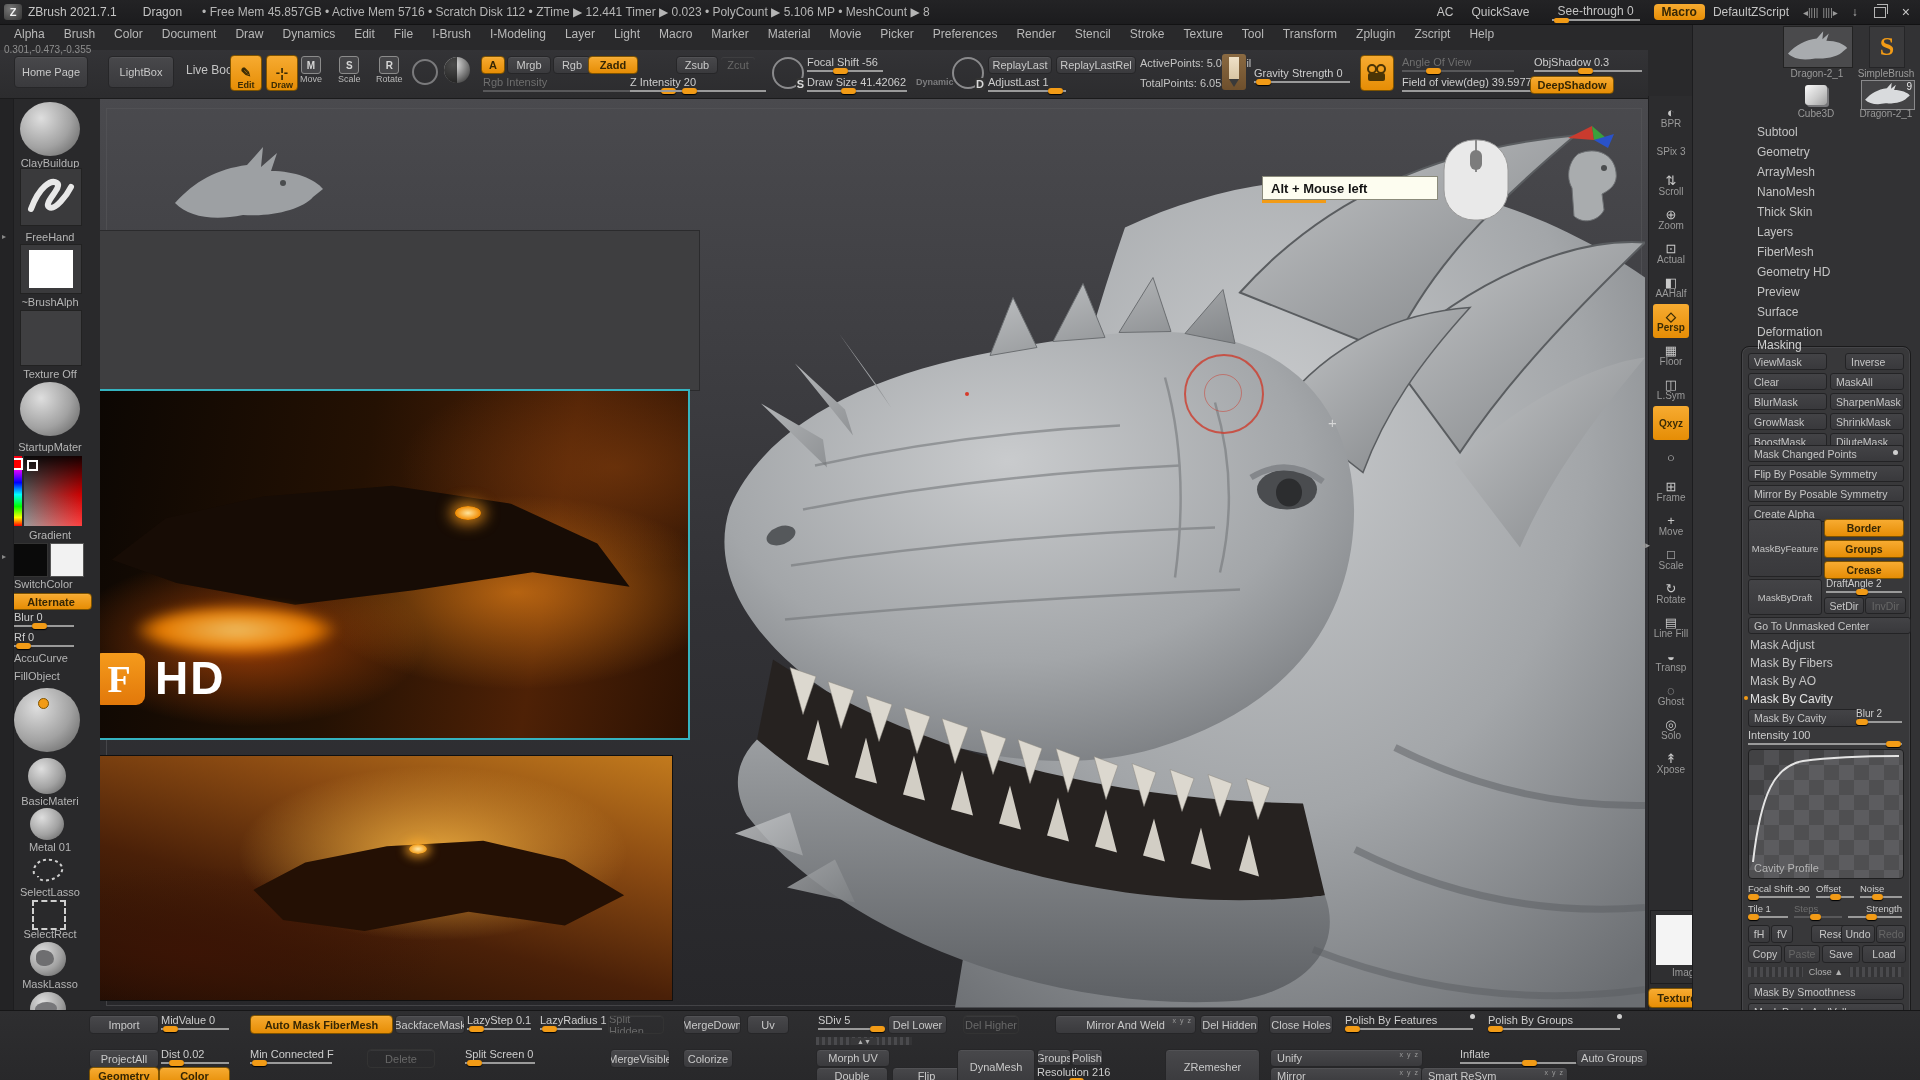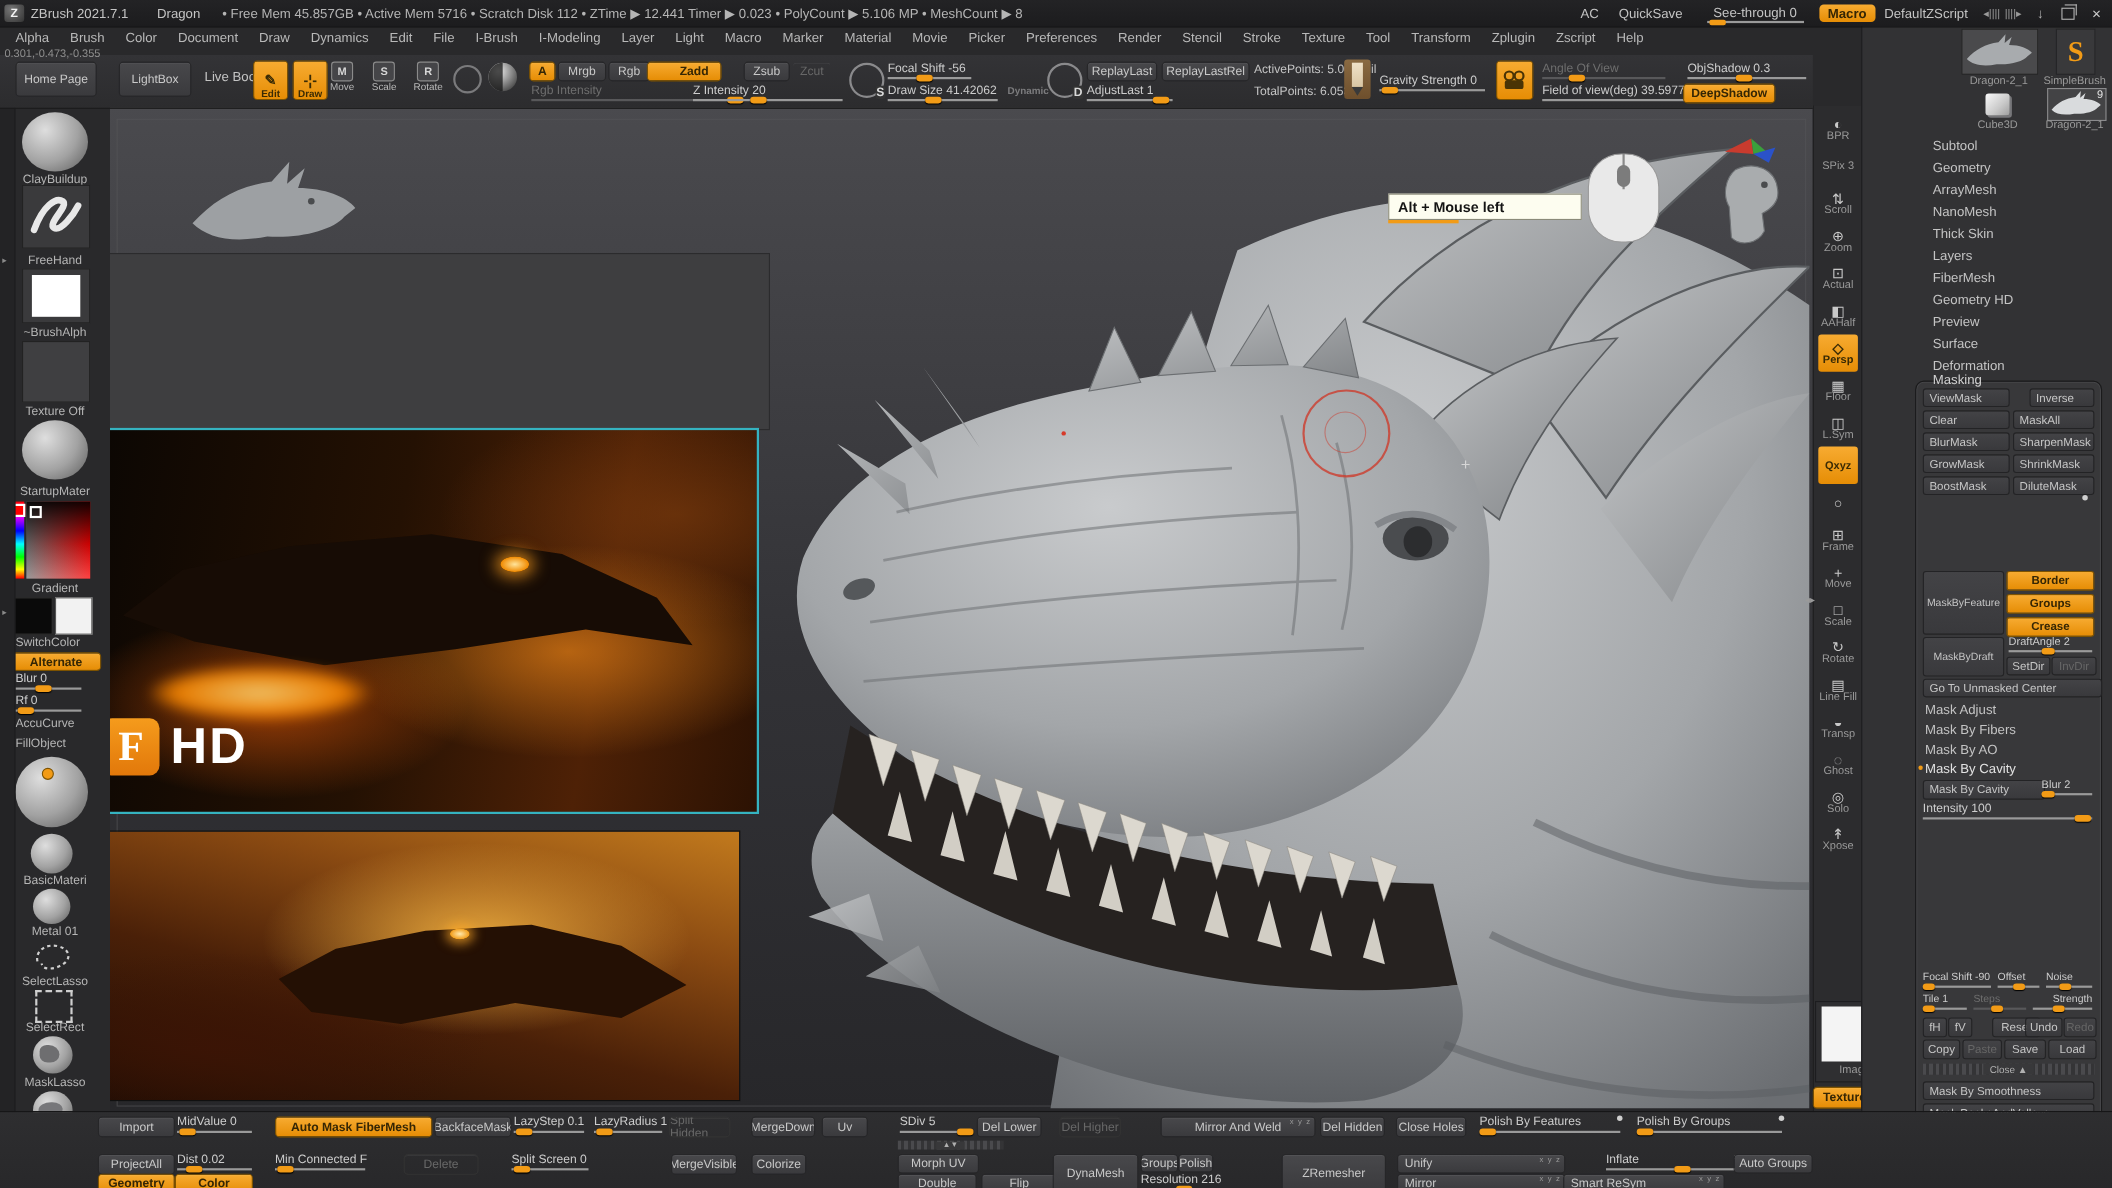--- a/index.html
+++ b/index.html
@@ -271,21 +271,21 @@
     <div class="r" style="left:444px;top:7px;width:26px;height:26px;border-radius:50%;background:radial-gradient(circle at 35% 30%,#eee,#888 50%,#222);overflow:hidden;">
       <div style="width:13px;height:26px;background:rgba(20,20,20,.75);border-radius:13px 0 0 13px;"></div>
     </div>
     <div class="r btn o" style="left:481px;top:6px;width:22px;height:16px;">A</div>
     <div class="r btn" style="left:507px;top:6px;width:42px;height:16px;">Mrgb</div>
     <div class="r btn" style="left:553px;top:6px;width:36px;height:16px;">Rgb</div>
     <div class="r btn" style="left:593px;top:6px;width:24px;height:16px;">M</div>
     <div class="r slider dim" style="left:483px;top:26px;width:190px;">
       <span>Rgb Intensity</span><i class="h" style="left:178px;"></i>
     </div>
-    <div class="r btn o" style="left:588px;top:6px;width:48px;height:16px;padding-left:18px;">Zadd</div>
+    <div class="r btn o" style="left:588px;top:6px;width:48px;height:16px;">Zadd</div>
     <div class="r btn" style="left:676px;top:6px;width:40px;height:16px;">Zsub</div>
     <div class="r btn dimb" style="left:720px;top:6px;width:34px;height:16px;background:none;border-color:transparent;">Zcut</div>
     <div class="r slider" style="left:630px;top:26px;width:136px;">
       <span>Z Intensity 20</span><i class="h" style="left:52px;"></i>
     </div>
     <div class="r" style="left:772px;top:7px;width:28px;height:28px;border:2px solid #8a8a8c;border-radius:50%;">
       <span style="position:absolute;right:-3px;bottom:-3px;font-size:11px;font-weight:bold;color:#d9d9d9;background:#333;border-radius:2px;padding:0 1px;">S</span>
     </div>
     <div class="r slider" style="left:807px;top:6px;width:76px;">
       <span>Focal Shift -56</span><i class="h" style="left:26px;"></i>
@@ -570,20 +570,27 @@
           <div style="display:flex;gap:3px;margin-bottom:3px;">
             <div class="mbtn" style="flex:0 0 72px;height:15px;">GrowMask</div>
             <div class="mbtn" style="flex:1;height:15px;">ShrinkMask</div>
           </div>
 
           <div style="display:flex;gap:3px;margin-bottom:3px;">
             <div class="mbtn" style="flex:0 0 72px;height:15px;">BoostMask</div>
             <div class="mbtn" style="flex:1;height:15px;">DiluteMask</div>
           </div>
         </div>
+      <div class="r" style="left:6px;top:98px;width:156px;">
+
+      <div class="mbtn" style="height:15px;margin-bottom:3px;">Mask Changed Points</div>
+          <div class="mbtn" style="height:15px;margin-bottom:3px;">Flip By Posable Symmetry</div>
+          <div class="mbtn" style="height:15px;margin-bottom:3px;">Mirror By Posable Symmetry</div>
+          <div class="mbtn" style="height:15px;margin-bottom:3px;">Create Alpha</div>
+        </div>
       <div class="dot" style="right:12px;top:103px;width:5px;height:5px;"></div>
 
       <div class="mbtn c" style="position:absolute;left:6px;top:172px;width:72px;height:56px;font-size:9.5px;">MaskByFeature</div>
       <div class="r" style="left:82px;top:172px;width:80px;">
 
       <div class="mbtn o c" style="height:16px;margin-bottom:3px;">Border</div>
           <div class="mbtn o c" style="height:16px;margin-bottom:3px;">Groups</div>
           <div class="mbtn o c" style="height:16px;margin-bottom:3px;">Crease</div>
         </div>
       <div class="mbtn c" style="position:absolute;left:6px;top:232px;width:72px;height:34px;font-size:9.5px;">MaskByDraft</div>
@@ -598,20 +605,27 @@
       <div class="r section" style="left:0;top:306px;padding-left:8px;">Mask By Fibers</div>
       <div class="r section" style="left:0;top:324px;padding-left:8px;">Mask By AO</div>
       <div class="r section" style="left:0;top:342px;padding-left:8px;color:#e2e2e2;">Mask By Cavity</div>
       <div class="dot" style="left:2px;top:349px;width:4px;height:4px;background:#f29b16;"></div>
       <div class="mbtn" style="position:absolute;left:6px;top:362px;width:104px;height:16px;">Mask By Cavity</div>
       <div class="r slider" style="left:114px;top:361px;width:46px;font-size:10px;">
         <span>Blur 2</span><i class="h" style="left:0;width:12px;"></i>
       </div>
       <div class="r slider" style="left:6px;top:382px;width:154px;">
         <span>Intensity 100</span><i class="h" style="left:138px;"></i>
+      </div>
+      <div class="r checker" style="left:6px;top:402px;width:154px;height:128px;border:1px solid #1f1f20;border-radius:4px;overflow:hidden;">
+        <svg width="154" height="128" viewBox="0 0 154 128">
+          <path d="M4,112 C12,42 26,16 54,11 C84,7 124,6 150,6 L150,0 L154,0 L154,128 L0,128 L0,120 Z" fill="rgba(255,255,255,.07)"></path>
+          <path d="M4,112 C12,42 26,16 54,11 C84,7 124,6 150,6" fill="none" stroke="#e4e4e4" stroke-width="2"></path>
+        </svg>
+        <span class="mini" style="position:absolute;left:5px;bottom:4px;color:#b5b5b5;font-size:11px;">Cavity Profile</span>
       </div>
       <div class="r slider" style="left:6px;top:536px;width:62px;font-size:9.5px;">
         <span>Focal Shift -90</span><i class="h" style="left:0;width:11px;"></i>
       </div>
       <div class="r slider" style="left:74px;top:536px;width:38px;font-size:9.5px;">
         <span>Offset</span><i class="h" style="left:14px;width:11px;"></i>
       </div>
       <div class="r slider" style="left:118px;top:536px;width:42px;font-size:9.5px;">
         <span>Noise</span><i class="h" style="left:12px;width:11px;"></i>
       </div>

